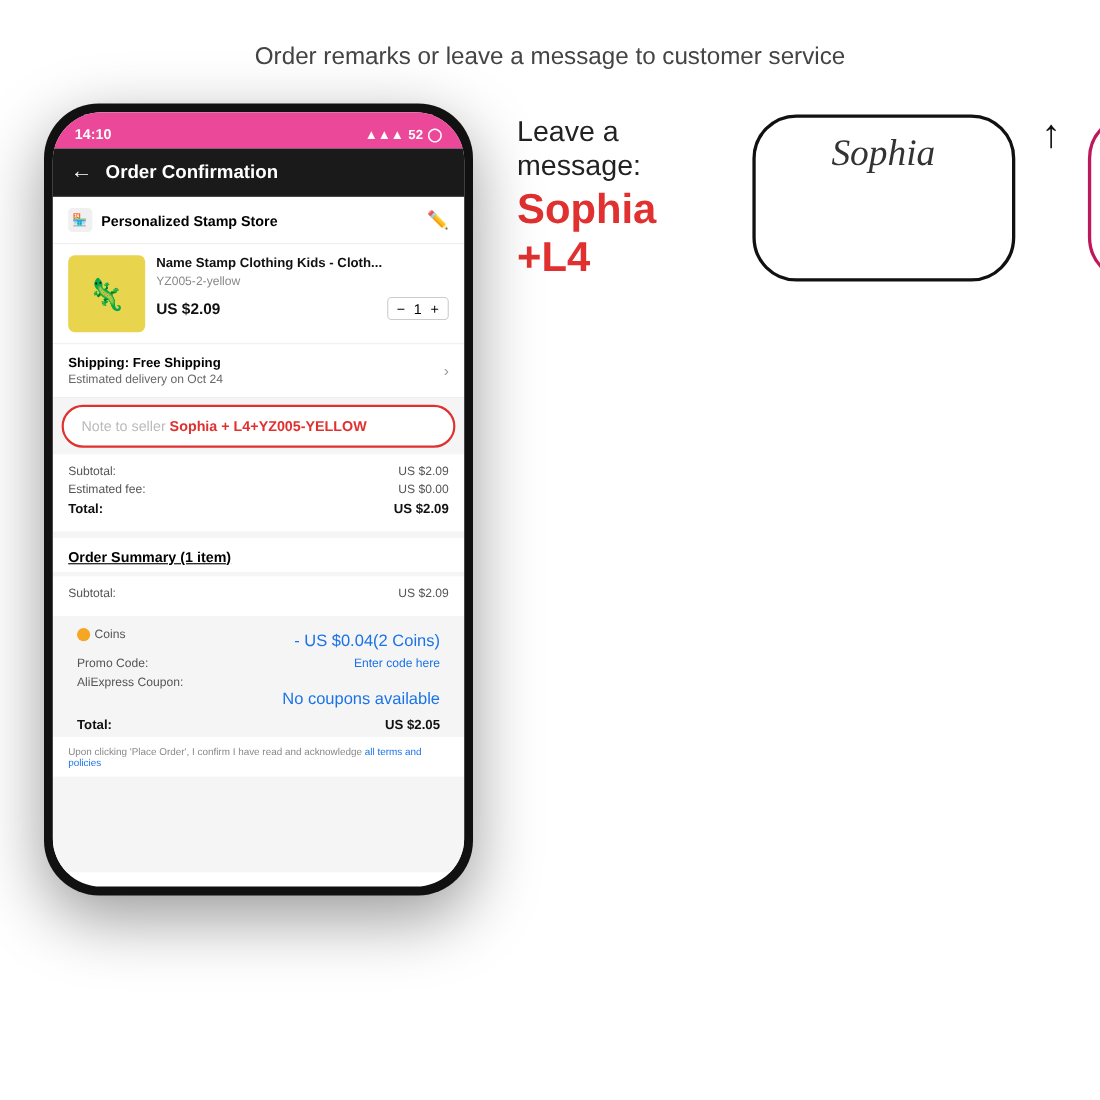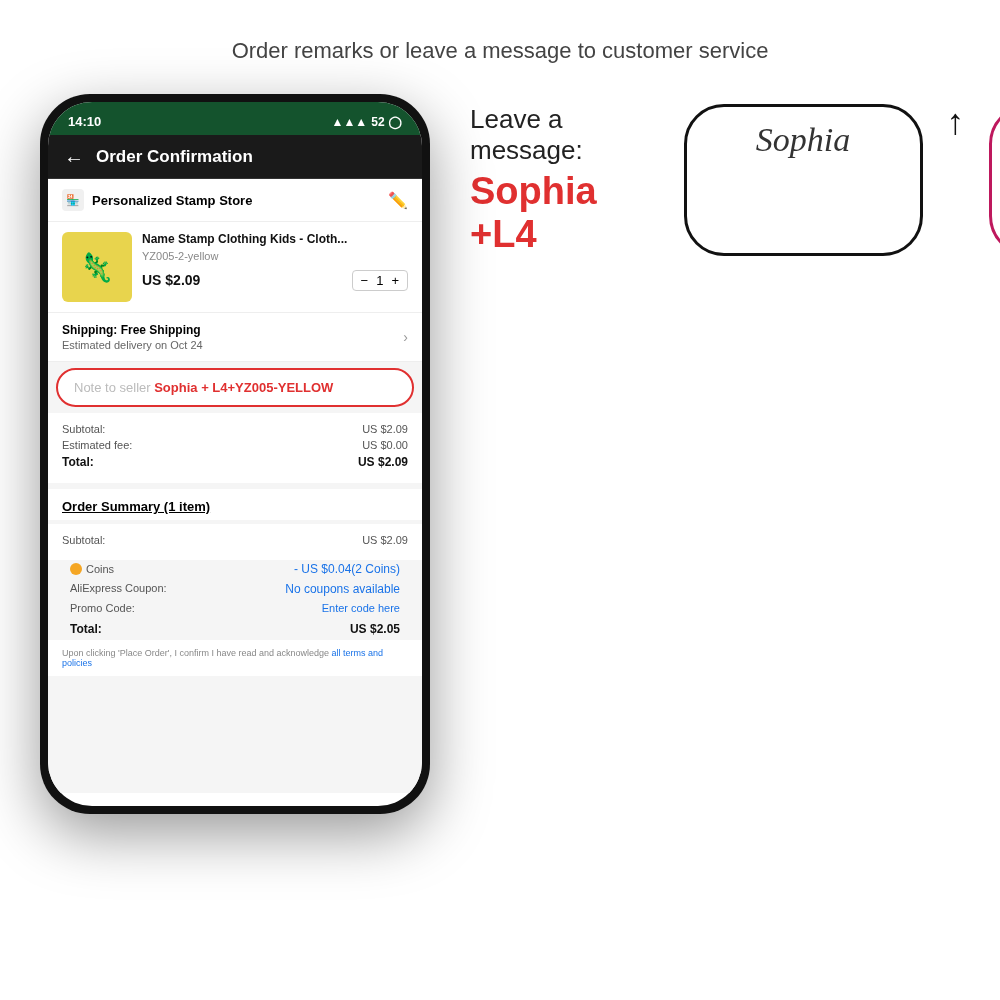--- a/index.html
+++ b/index.html
@@ -72,21 +72,21 @@
     .phone-screen {
       width: 100%;
       height: 100%;
       background: #fff;
       border-radius: 44px;
       overflow: hidden;
       position: relative;
     }
 
     .screen-status-bar {
-      background: #14532d;
+      background: #ec4899;
       color: #fff;
       display: flex;
       justify-content: space-between;
       align-items: center;
       padding: 12px 20px 6px;
       font-size: 13px;
       font-weight: 600;
       gap: 14px;
     }
 
@@ -277,21 +277,21 @@
       display: flex;
       align-items: center;
       gap: 4px;
     }
     .coin-dot {
       width: 12px;
       height: 12px;
       background: #f5a623;
       border-radius: 50%;
     }
-    .coupon-link { color: #1a73e8; font-size: 12px; }
+    .coupon-link { color: #1a73e8; font-size: 15px; margin-top: 12px; }
     .promo-link { color: #1a73e8; font-size: 11px; }
 
     .place-order-text {
       padding: 8px 14px;
       font-size: 9px;
       color: #888;
       background: #fff;
     }
     .place-order-link { color: #1a73e8; }
 
@@ -469,26 +469,26 @@
               </div>
             </div>
             <div class="coins-row">
               <div class="coins-label">
                 <div class="coin-dot"></div>
                 <span>Coins</span>
               </div>
               <span class="coupon-link">- US $0.04(2 Coins)</span>
             </div>
             <div class="coins-row">
+              <span>Promo Code:</span>
+              <span class="promo-link">Enter code here</span>
+            </div>
+            <div class="coins-row">
               <span>AliExpress Coupon:</span>
               <span class="coupon-link">No coupons available</span>
-            </div>
-            <div class="coins-row">
-              <span>Promo Code:</span>
-              <span class="promo-link">Enter code here</span>
             </div>
             <div class="coins-row" style="margin-top:4px;">
               <span style="font-weight:700;font-size:12px;color:#111;">Total:</span>
               <span style="font-weight:700;font-size:12px;color:#111;">US $2.05</span>
             </div>
 
             <div class="place-order-text">
               <span>Upon clicking 'Place Order', I confirm I have read and acknowledge </span><span class="place-order-link">all terms and policies</span>
             </div>
 

